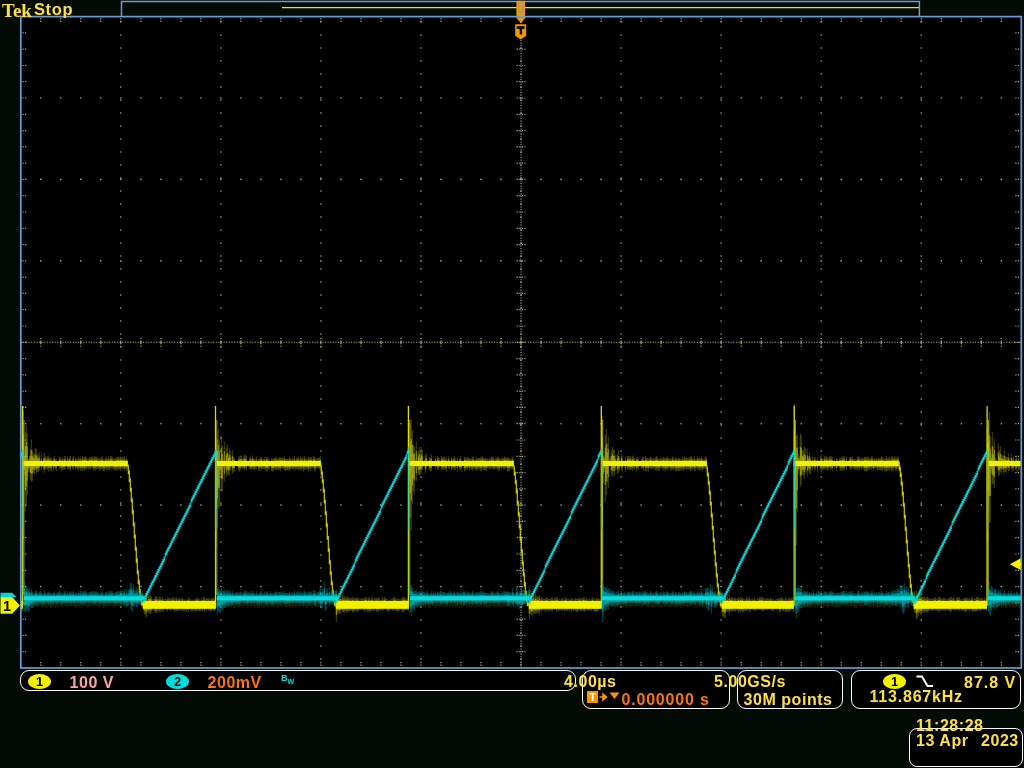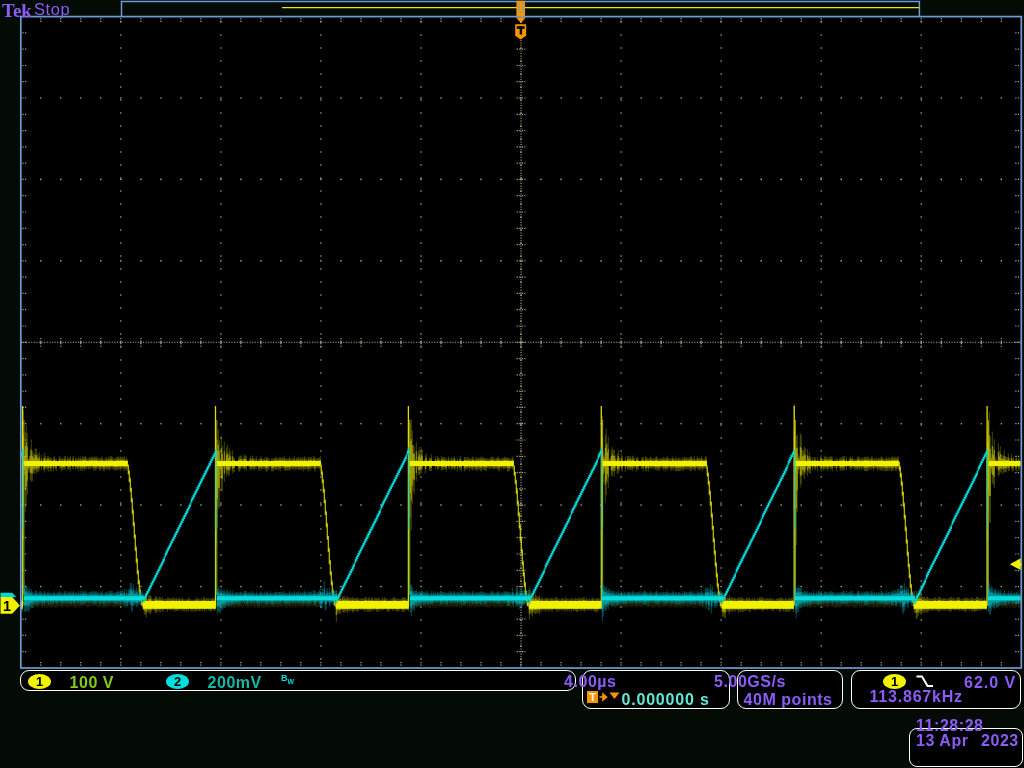--- a/index.html
+++ b/index.html
@@ -1,17 +1,17 @@
 <!DOCTYPE html>
 <html><head><meta charset="utf-8"><style>
 html,body{margin:0;padding:0}
 #scr{position:relative;width:1024px;height:768px;background:#040a04;overflow:hidden;
  font-family:"Liberation Sans",sans-serif;}
 #grat{position:absolute;left:20.8px;top:16.6px;width:1000.5px;height:651.4px;background:#000}
-.t{position:absolute;white-space:pre;font-weight:bold;font-size:16px;letter-spacing:0.55px;color:#8b5cf6;line-height:1}
+.t{position:absolute;white-space:pre;font-weight:bold;font-size:16px;letter-spacing:0.55px;color:#fde047;line-height:1}
 .box{position:absolute;background:#000;border:1.6px solid #fff;border-radius:9px}
 .ell{position:absolute;width:23px;height:15px;border-radius:50%;color:#000;font-weight:bold;
  font-size:13px;text-align:center;line-height:15px;letter-spacing:0}
 </style></head><body>
 <div id="scr">
     <div id="grat"></div>
     <svg width="1024" height="768" viewBox="0 0 1024 768" style="position:absolute;left:0;top:0">
       <g fill="#b3b08a">
         <circle cx="20.8" cy="98.0" r="0.8"></circle>
         <circle cx="40.8" cy="98.0" r="0.8"></circle>
@@ -884,40 +884,40 @@
       <path d="M515.2 24.3H526.2V35.7L520.7 39.5L515.2 35.7Z" fill="#f59500"></path>
       <rect x="516.8" y="26.2" width="7.8" height="2.7" fill="#000"></rect>
       <rect x="519.7" y="26.2" width="2.4" height="8.3" fill="#000"></rect>
       <path d="M0.5 592.8H12.2L16.3 597.2H0.5Z" fill="#00d8d8"></path>
       <path d="M0.5 597H12.2L19.9 605.4L12.2 613.8H0.5Z" fill="#f0f000"></path>
       <text x="7" y="610.5" font-family="Liberation Sans" font-size="14.5" font-weight="bold" fill="#000" text-anchor="middle">1</text>
       <rect x="1014" y="562.7" width="7.3" height="3.2" fill="#f0f000"></rect>
       <path d="M1009.8 564.2L1020.7 558.3V570.1Z" fill="#f0f000"></path>
     </svg>
     <div class="t" style="left:2px;top:1px;font-family:'Liberation Serif',serif;font-size:19px;letter-spacing:0">Tek</div>
-    <div class="t" style="left:34px;top:1px;font-weight:normal;font-size:16.5px;letter-spacing:0.6px">Stop</div>
+    <div class="t" style="left:34px;top:1px;font-weight:bold;font-size:16.5px;letter-spacing:0.6px">Stop</div>
     <div class="box" style="left:19.5px;top:670px;width:554px;height:18.5px"></div>
     <div class="ell" style="left:28px;top:673.6px;background:#f2f200">1</div>
-    <div class="t" style="left:69.5px;top:675px;color:#84cc16">100 V</div>
+    <div class="t" style="left:69.5px;top:675px;color:#fca5a5">100 V</div>
     <div class="ell" style="left:166px;top:673.6px;background:#00dede">2</div>
-    <div class="t" style="left:207.5px;top:675px;color:#14b8a6">200mV</div>
+    <div class="t" style="left:207.5px;top:675px;color:#f97316">200mV</div>
     <div class="t" style="left:281px;top:674px;color:#00dede;font-size:9px;letter-spacing:0">B<span style="font-size:7px;vertical-align:-3px">W</span></div>
     <div class="box" style="left:581.5px;top:670px;width:146px;height:37px"></div>
     <div class="t" style="left:564px;top:674px">4.00µs</div>
     <div style="position:absolute;left:587px;top:690.6px;width:11.3px;height:12.9px;background:#f59500;color:#fff;font-weight:bold;font-size:11px;text-align:center;line-height:12.9px;font-family:'Liberation Sans',sans-serif">T</div>
     <svg width="26" height="14" style="position:absolute;left:598px;top:689.5px">
       <path d="M1.5 7H7.5M5 4L8.5 7L5 10Z" fill="#f59500" stroke="#f59500" stroke-width="1.6"></path>
       <path d="M11.5 2.5H21.5L16.5 9Z" fill="#f59500"></path>
     </svg>
-    <div class="t" style="left:621.5px;top:691.5px;color:#5eead4;letter-spacing:0.8px">0.000000 s</div>
+    <div class="t" style="left:621.5px;top:691.5px;color:#f97316;letter-spacing:0.8px">0.000000 s</div>
     <div class="box" style="left:736.5px;top:670px;width:104px;height:37px"></div>
     <div class="t" style="left:714px;top:674px">5.00GS/s</div>
-    <div class="t" style="left:743.5px;top:691.5px">40M points</div>
+    <div class="t" style="left:743.5px;top:691.5px">30M points</div>
     <div class="box" style="left:850.5px;top:670px;width:168.5px;height:37px"></div>
     <div class="ell" style="left:883px;top:674px;background:#f2f200">1</div>
     <svg width="20" height="16" style="position:absolute;left:915px;top:672.5px">
       <path d="M1.5 3.5H7L12.5 13H18" fill="none" stroke="#fff" stroke-width="2"></path>
     </svg>
-    <div class="t" style="left:964px;top:675px;letter-spacing:1px">62.0 V</div>
+    <div class="t" style="left:964px;top:675px;letter-spacing:1px">87.8 V</div>
     <div class="t" style="left:869.5px;top:689px;letter-spacing:0.8px">113.867kHz</div>
     <div class="box" style="left:908.5px;top:728px;width:112px;height:37px;border-radius:8px"></div>
     <div class="t" style="left:916px;top:732.5px">13 Apr   2023</div>
     <div class="t" style="left:916px;top:718px">11:28:28</div>
   </div>
 </body></html>

